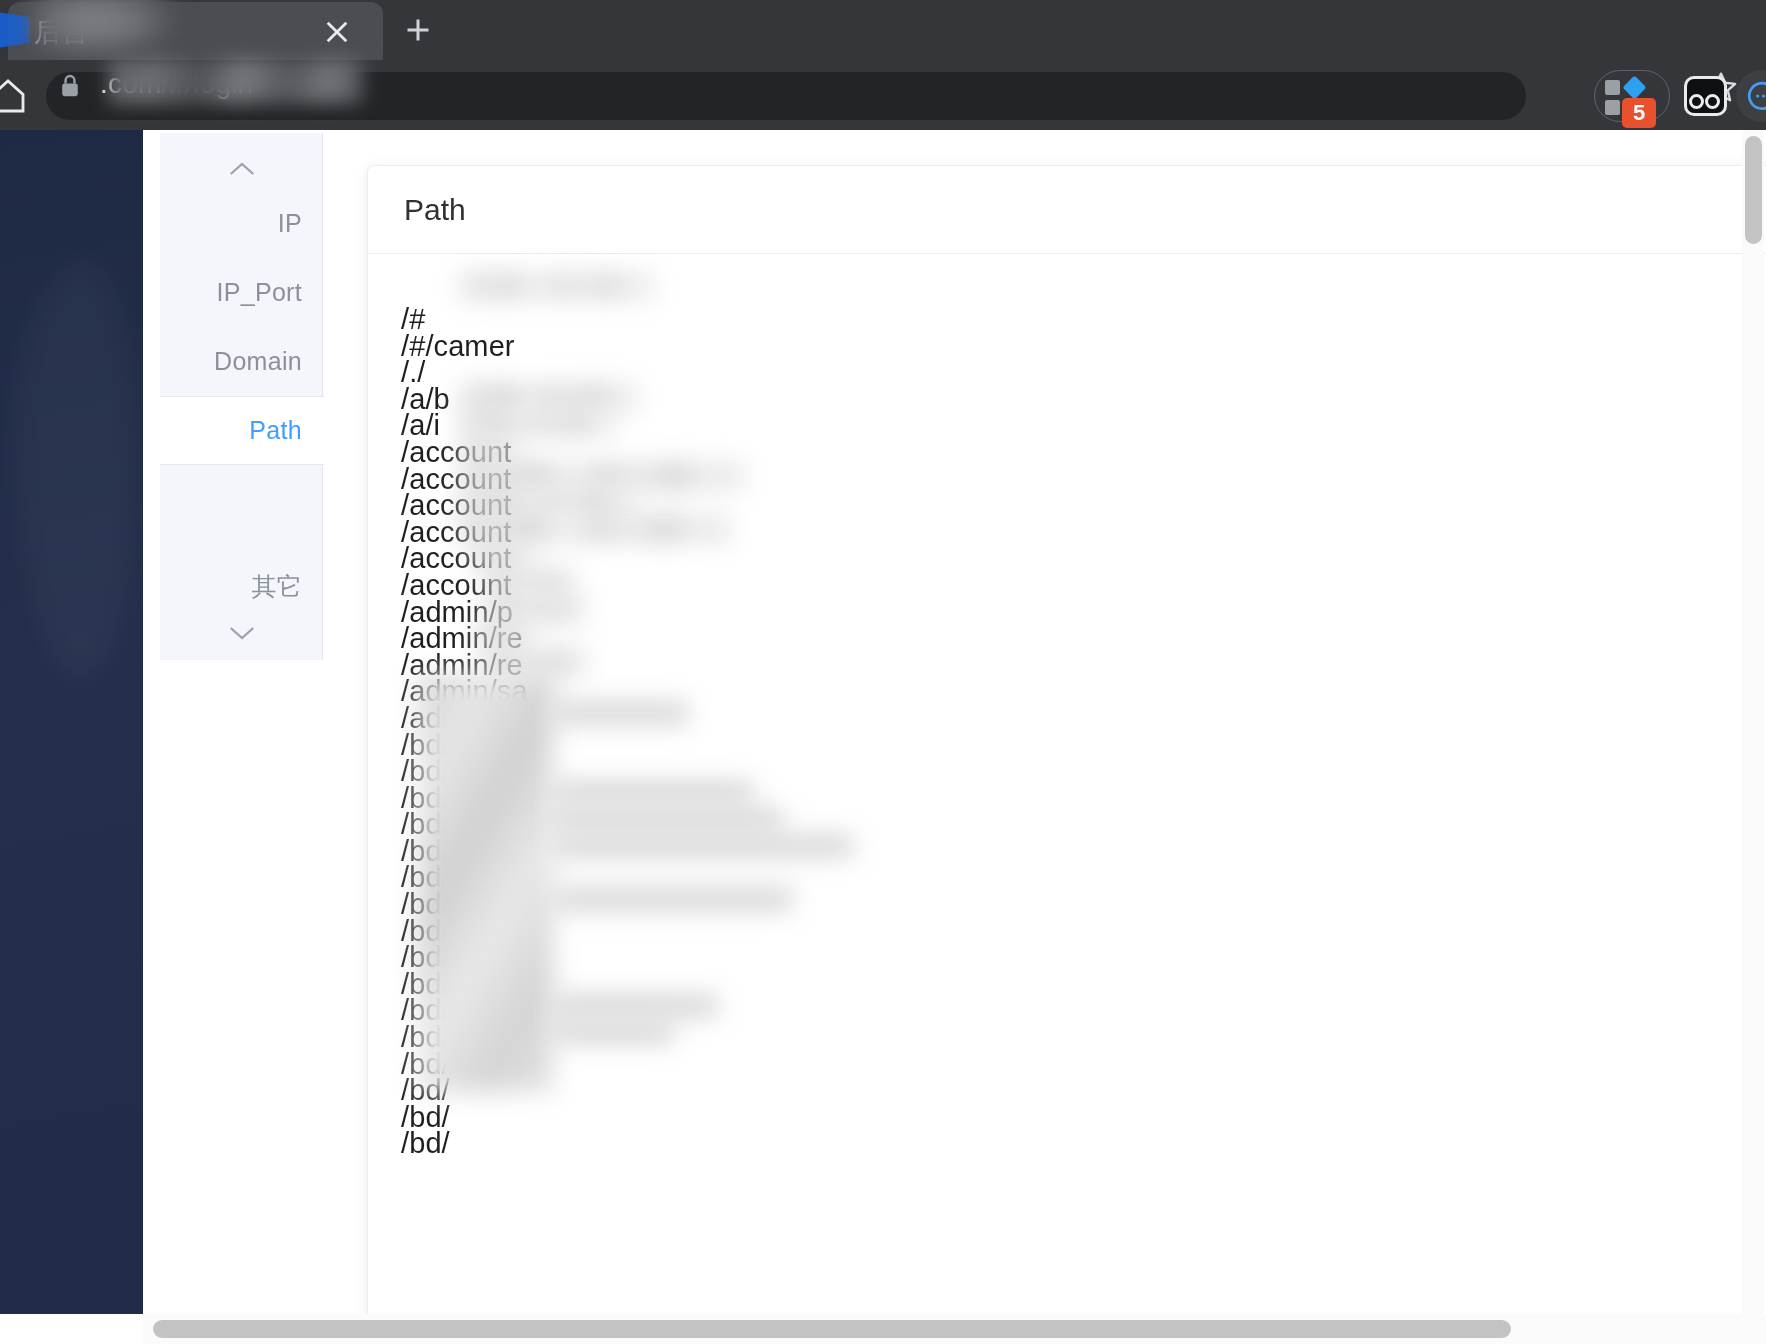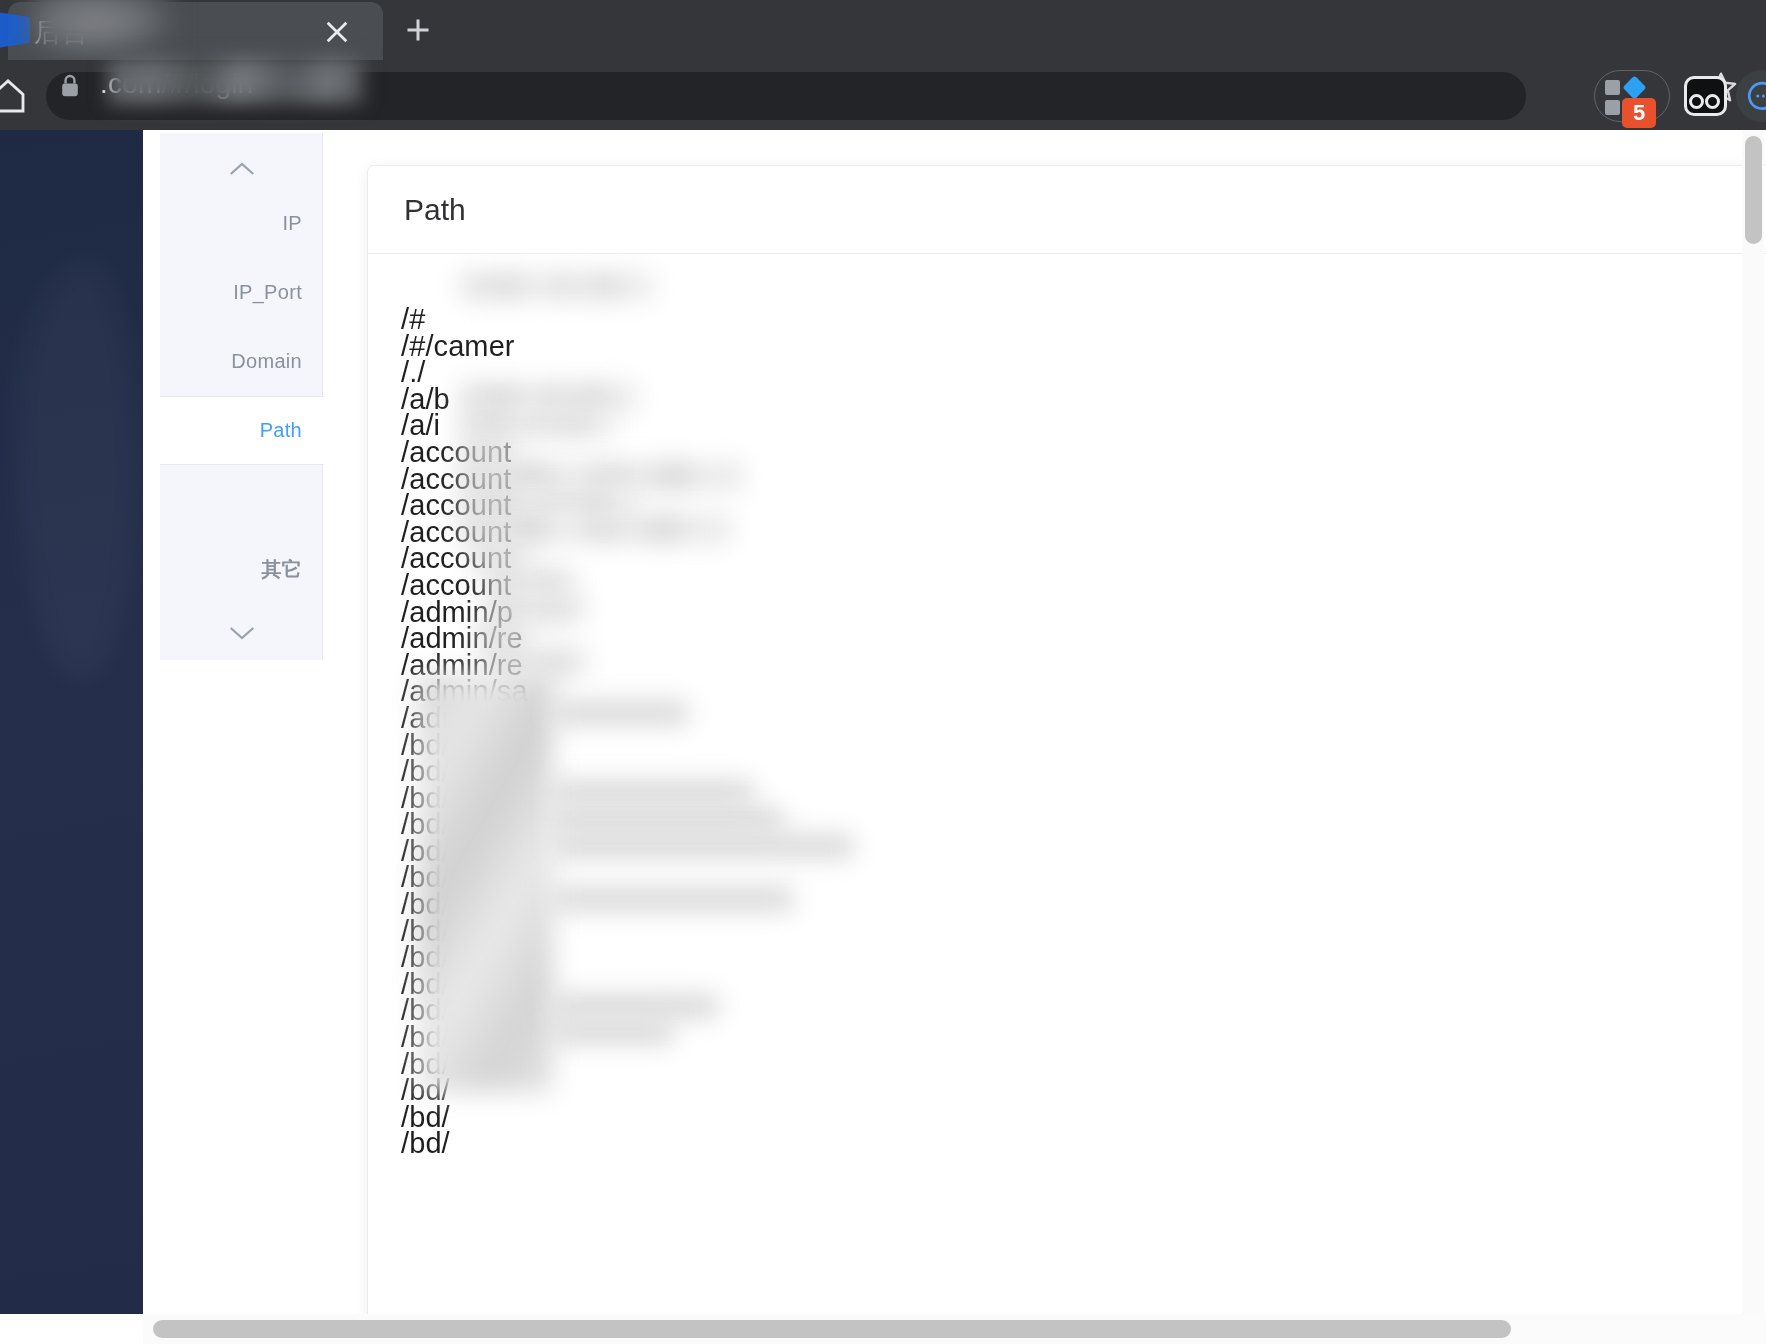--- a/index.html
+++ b/index.html
@@ -139,21 +139,21 @@
     position:absolute; left:0; width:163px; height:40px;
     display:flex; align-items:center; justify-content:center;
     color:#9aa2ae;
   }
   .rail-arrow.up { top:16px; }
   .rail-arrow.down { top:480px; }
   .rail-item {
     position:absolute; left:0; width:163px; height:69px;
     display:flex; align-items:center; justify-content:flex-end;
     padding-right:21px;
-    font-size:20px; color:#8a919c; letter-spacing:.3px;
+    font-size:25px; color:#8a919c; letter-spacing:.3px;
   }
   .rail-item.active {
     background:#ffffff;
     color:#409eff;
     border-top:1px solid #e3e7ef;
     border-bottom:1px solid #e3e7ef;
     border-right:2px solid #ffffff;
     width:165px;
   }
 
@@ -310,21 +310,21 @@
           </div>
         <div class="rail-item" style="top:194px;">
             <span>Domain</span>
           </div>
         <div class="rail-item" style="top:125px;">
             <span>IP_Port</span>
           </div>
         <div class="rail-item active" style="top:263px;">
             <span>Path</span>
           </div>
-        <div class="rail-item" style="top:402px;font-weight:bold;">
+        <div class="rail-item" style="top:419px;">
             <span>其它</span>
           </div>
 
         <div class="rail-arrow down">
           <svg width="30" height="18" viewBox="0 0 24 14" fill="none" stroke="#9aa2ae" stroke-width="1.8">
             <polyline points="3,3 12,11 21,3"></polyline>
           </svg>
         </div>
       </div>
 

